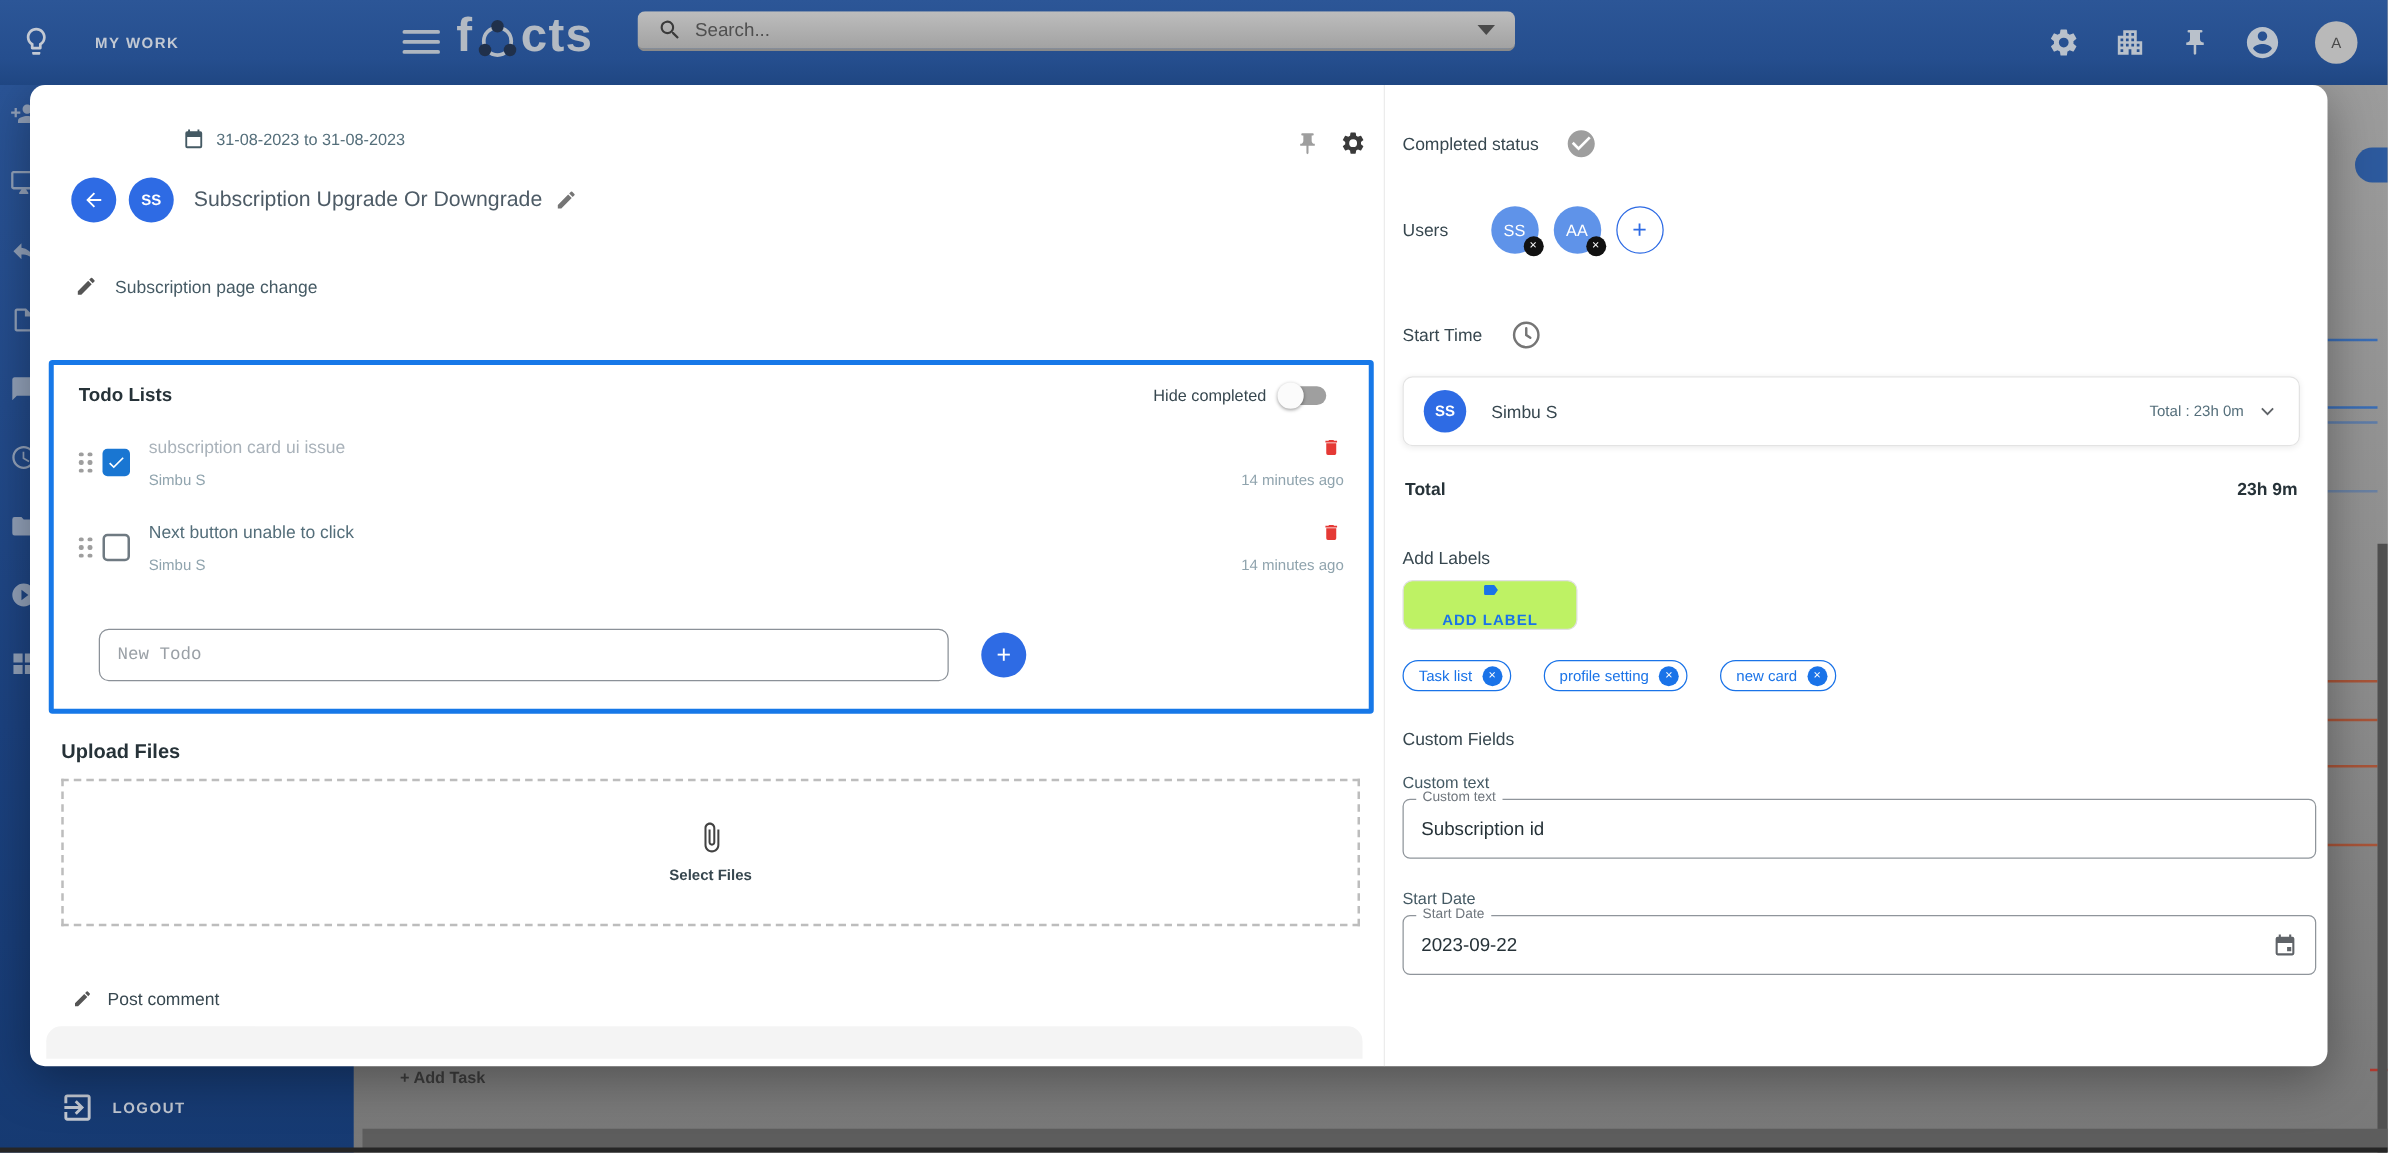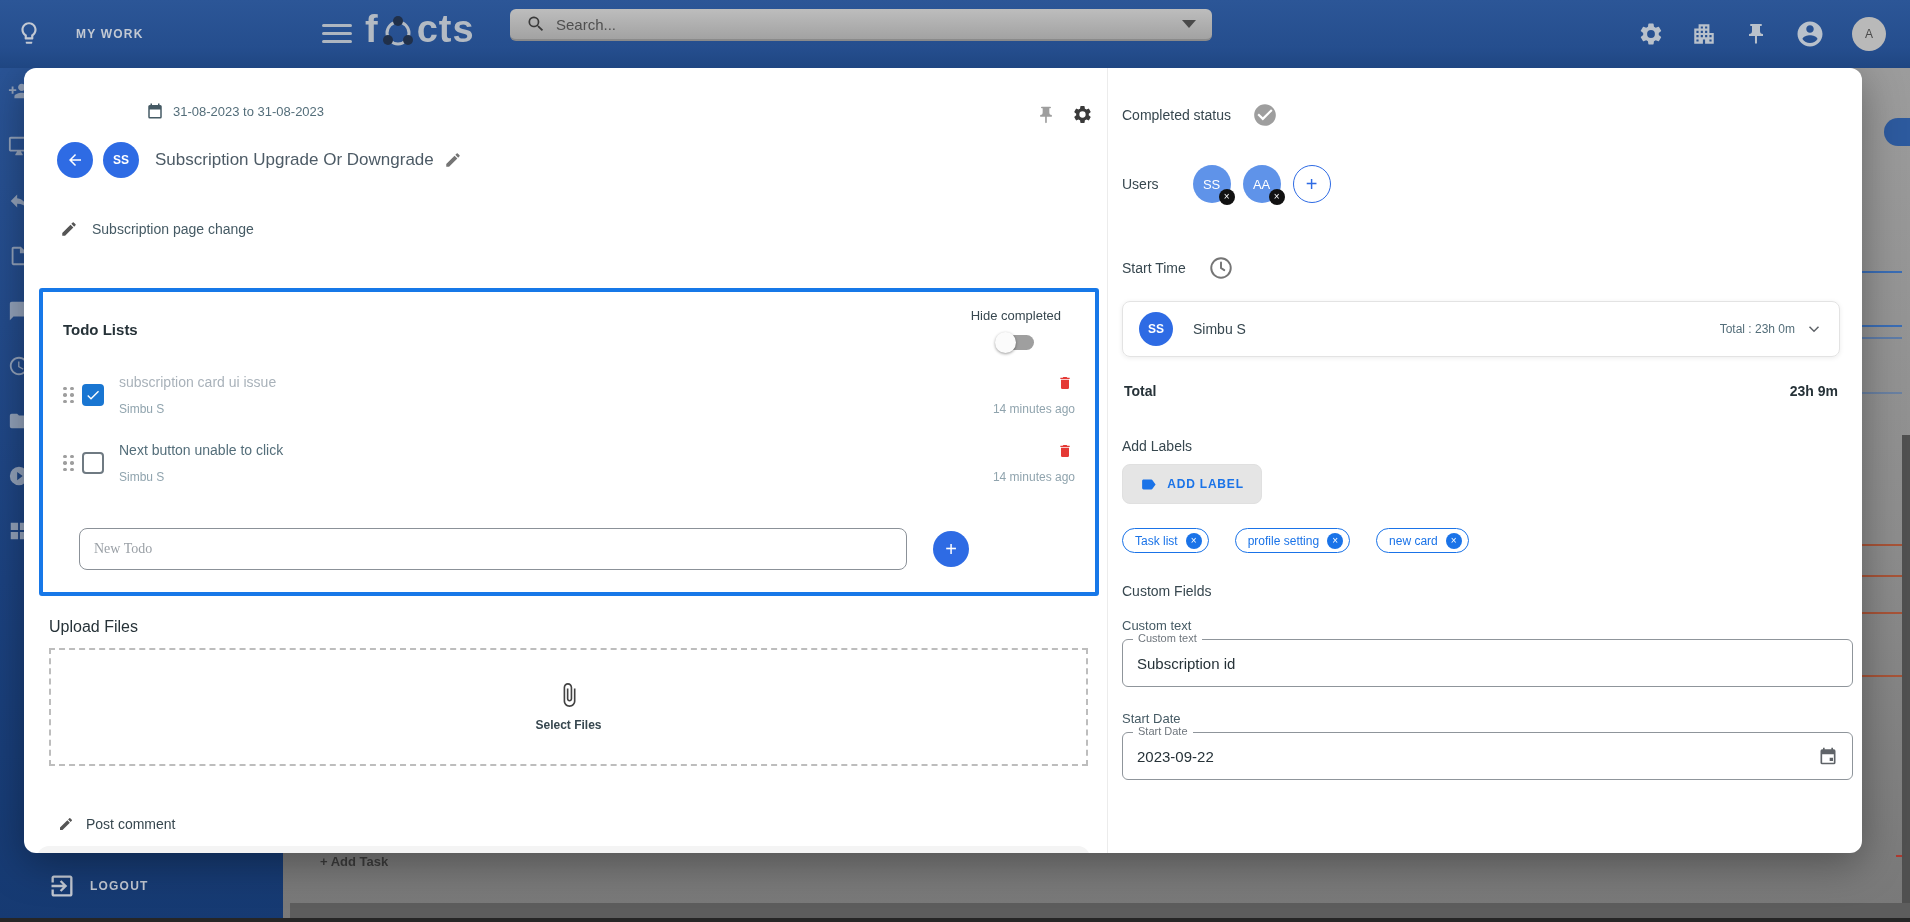--- a/index.html
+++ b/index.html
@@ -55,46 +55,46 @@
   .top-actions { position:absolute; right:14px; top:36px; display:flex; align-items:center; gap:16px; }
   .title-row { display:flex; align-items:center; gap:10px; margin-top:22px; margin-left:18px; }
   .back-btn { width:36px; height:36px; border-radius:50%; background:#2e6be4; border:none; color:#fff; display:flex; align-items:center; justify-content:center; cursor:pointer; }
   .avatar36 { width:36px; height:36px; border-radius:50%; background:#2e6be4; color:#fff; font-size:12px; font-weight:bold; display:flex; align-items:center; justify-content:center; }
   .task-title { font-size:17px; font-weight:normal; color:#4d5b66; margin-left:6px; }
   .desc-row { margin-top:42px; margin-left:21px; display:flex; align-items:center; gap:14px; color:#455a64; font-size:14px; }
 
   .todo-box { margin-top:50px; width:1060px; border:4px solid #1778e8; border-radius:3px; padding:16px 20px 22px 20px; }
   .todo-head { display:flex; justify-content:space-between; align-items:center; }
   .todo-head h2 { font-size:15px; font-weight:bold; color:#263238; }
-  .toggle-group { display:flex; align-items:center; gap:12px; margin-right:14px;flex-direction:column; }
+  .toggle-group { display:flex; align-items:center; gap:12px; margin-right:14px; }
   .toggle-group span { font-size:13px; color:#37474f; }
   .switch { position:relative; width:36px; height:15px; background:#9f9f9f; border-radius:8px; cursor:pointer; }
   .switch .knob { position:absolute; left:-3px; top:-3px; width:21px; height:21px; border-radius:50%; background:#fbfbfb; box-shadow:0 1px 3px rgba(0,0,0,.4); }
 
   .todo-item { display:flex; margin-top:24px; }
   .todo-item + .todo-item { margin-top:26px; }
   .drag { display:grid; grid-template-columns:repeat(2,4px); gap:3px; align-self:center; margin-right:8px; }
   .drag i { width:3.5px; height:3.5px; border-radius:50%; background:#9e9e9e; }
   .cbx { width:22px; height:22px; border-radius:4px; align-self:center; margin-right:15px; flex:0 0 auto; display:flex; align-items:center; justify-content:center; cursor:pointer; }
   .cbx.checked { background:#1976d2; }
   .cbx.unchecked { border:2px solid #6f7a82; background:#fff; }
   .todo-body { flex:1; }
   .todo-top { display:flex; justify-content:space-between; align-items:flex-start; }
   .todo-text { font-size:14px; }
   .todo-text.done { color:#a9b2ba; }
   .todo-text.open { color:#546e7a; }
   .trash-btn { border:none; background:none; color:#e53935; cursor:pointer; margin-right:2px; }
   .todo-meta { display:flex; justify-content:space-between; margin-top:10px; font-size:12px; color:#90a4ae; }
 
   .new-todo-row { margin-top:44px; display:flex; align-items:center; gap:26px; margin-left:16px; }
-  .new-todo-row input { width:828px; height:42px; border:1px solid #8b9198; border-radius:8px; padding:0 14px; font-size:14px; color:#263238; font-family:Liberation Serif, serif; outline:none; }
+  .new-todo-row input { width:680px; height:42px; border:1px solid #8b9198; border-radius:8px; padding:0 14px; font-size:14px; color:#263238; font-family:Liberation Mono, monospace; outline:none; }
   .new-todo-row input::placeholder { color:#9aa0a6; }
   .plus-btn { width:36px; height:36px; border-radius:50%; background:#2e6be4; border:none; color:#fff; font-size:20px; cursor:pointer; display:flex; align-items:center; justify-content:center; }
 
-  .upload-heading { margin-top:22px; margin-left:10px; font-size:16px; font-weight:normal; color:#263238; }
+  .upload-heading { margin-top:22px; margin-left:10px; font-size:16px; font-weight:bold; color:#263238; }
   .upload-box { margin-top:12px; margin-left:10px; width:1039px; height:118px; border:2px dashed #bdbdbd;
     display:flex; flex-direction:column; align-items:center; justify-content:center; cursor:pointer; }
   .upload-box .sel { margin-top:10px; font-size:12px; font-weight:bold; color:#37474f; }
   .comment-row { margin-top:50px; margin-left:19px; display:flex; align-items:center; gap:12px; color:#37474f; font-size:14px; }
   .comment-bar { margin-top:14px; margin-left:-2px; width:1053px; height:26px; background:#f4f4f4; border-radius:12px 12px 0 0; }
 
   
   .status-row { display:flex; align-items:center; gap:21px; }
   .panel-label { font-size:14px; color:#37474f; }
   .users-row { margin-top:37px; display:flex; align-items:center; }
@@ -105,22 +105,22 @@
   .add-user { width:38px; height:38px; border-radius:50%; border:1px solid #2e6be4; background:#fff; color:#2e6be4; font-size:20px; cursor:pointer; display:flex; align-items:center; justify-content:center; }
   .start-time-row { margin-top:52px; display:flex; align-items:center; gap:22px; color:#757575; }
   .time-heading { margin-top:34px; font-size:14px; color:#37474f; }
   .time-card { margin-top:20px; width:718px; height:56px; border:1px solid #e3e3e3; border-radius:8px; box-shadow:0 1px 5px rgba(0,0,0,.08);
     display:flex; align-items:center; padding:0 16px; cursor:pointer; }
   .avatar34 { width:34px; height:34px; border-radius:50%; background:#2e6be4; color:#fff; font-size:12px; font-weight:bold; display:flex; align-items:center; justify-content:center; }
   .time-card .name { margin-left:20px; font-size:14px; color:#37474f; flex:1; }
   .time-card .total { font-size:12px; color:#546e7a; }
   .total-row { margin-top:26px; width:718px; display:flex; justify-content:space-between; font-size:14px; font-weight:bold; color:#263238; padding:0 2px; }
   .labels-heading { margin-top:39px; font-size:14px; color:#37474f; }
-  .add-label-btn { margin-top:10px; width:140px; height:40px; border:1px solid #e0e0e0; border-radius:8px; background:#e5e5e5; cursor:pointer;
-    display:flex; align-items:center; justify-content:center; gap:10px; color:#1a73e8; font-size:12px; font-weight:bold; letter-spacing:.8px; font-family:inherit; }
+  .add-label-btn { margin-top:10px; width:140px; height:40px; border:1px solid #e0e0e0; border-radius:8px; background:#bef264; cursor:pointer;
+    display:flex; align-items:center; justify-content:center; gap:10px; color:#1a73e8; font-size:12px; font-weight:bold; letter-spacing:.8px; font-family:inherit;flex-direction:column; }
   .chips-row { margin-top:24px; display:flex; gap:26px; }
   .chip { height:25px; border:1px solid #1a73e8; border-radius:13px; display:flex; align-items:center; gap:8px; padding:0 6px 0 12px; color:#1a73e8; font-size:12px; }
   .chip-x { width:16px; height:16px; border-radius:50%; background:#1a73e8; color:#fff; font-size:10px; line-height:16px; text-align:center; cursor:pointer; }
   .custom-heading { margin-top:30px; font-size:14px; color:#37474f; }
   .field-label { margin-top:19px; margin-bottom:6px; font-size:13px; color:#455a64; }
   .field-label.second { margin-top:24px; }
   .outlined { position:relative; width:731px; height:48px; border:1px solid #8f959b; border-radius:6px; display:flex; align-items:center; padding:0 14px; }
   .float-label { position:absolute; top:-8px; left:10px; background:#fff; padding:0 5px; font-size:11px; color:#6f767d; }
   .outlined input { flex:1; border:none; outline:none; background:transparent; font-size:15px; color:#263238; font-family:inherit; }
 </style>

